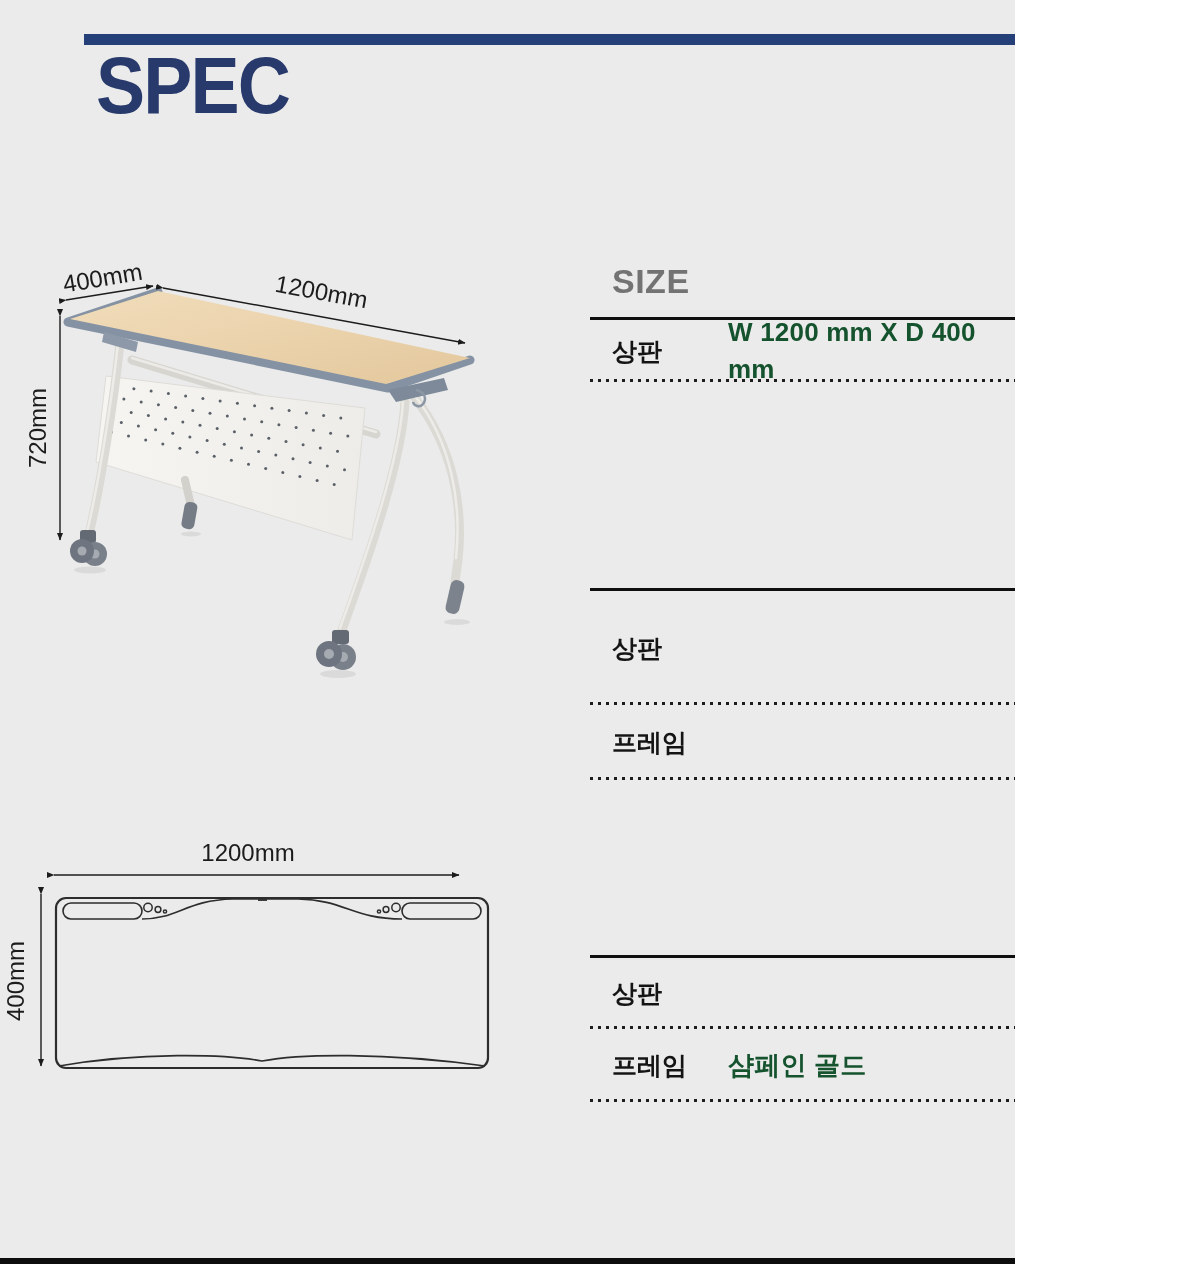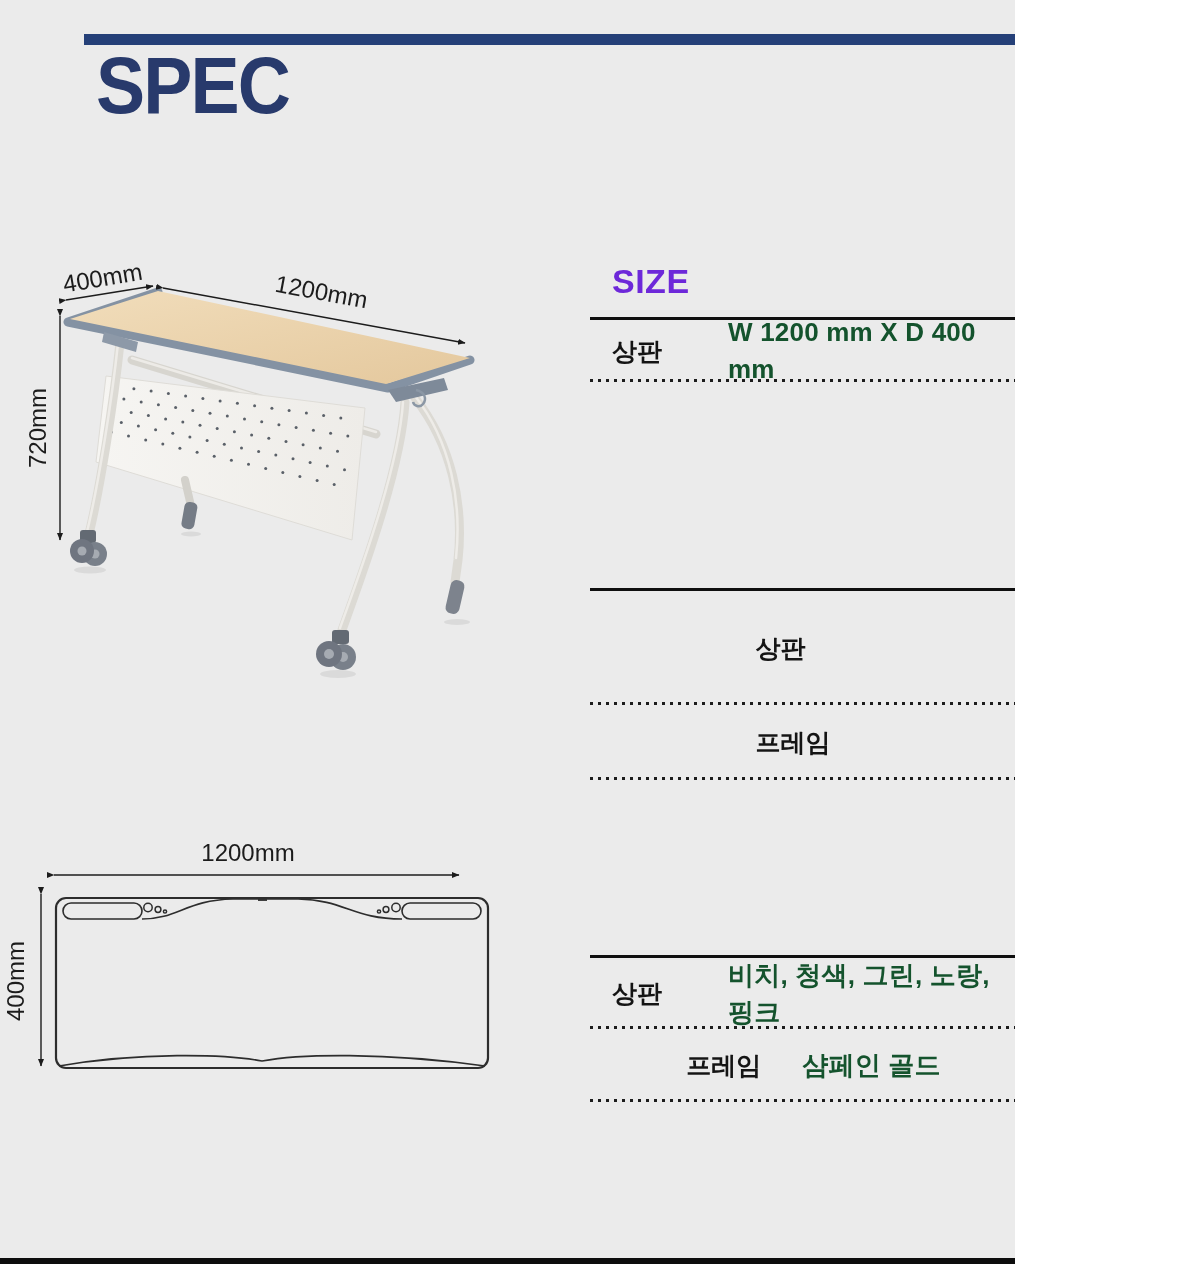--- a/index.html
+++ b/index.html
@@ -6,23 +6,23 @@
   body{font-family:"Liberation Sans","DejaVu Sans",sans-serif;}
   .page{position:relative;width:1015px;height:1264px;background:#ebebeb;overflow:hidden;}
 
   
   .top-bar{position:absolute;left:84px;right:0;top:34px;height:11px;background:#254078;}
   .spec-title{position:absolute;left:96px;top:44px;margin:0;font-size:80px;line-height:84px;
     font-weight:bold;color:#283a6c;letter-spacing:-2px;transform:scaleX(.92);transform-origin:left;}
 
   
   .section{position:absolute;left:590px;right:0;}
-  .section h2{margin:0 0 0 22px;font-size:34px;line-height:38px;font-weight:600;color:#6d28d9;letter-spacing:.5px;}
+  .section h2{margin:0 0 0 22px;font-size:34px;line-height:38px;font-weight:600;color:#737373;letter-spacing:.5px;}
   .rule{height:3px;background:#0f0f0f;margin-top:17px;}
-  .row{position:relative;display:flex;align-items:center;padding-left:22px;box-sizing:border-box;justify-content:center;}
+  .row{position:relative;display:flex;align-items:center;padding-left:22px;box-sizing:border-box;}
   .row::after{content:"";position:absolute;left:0;right:0;bottom:0;height:3px;
     background:repeating-linear-gradient(90deg,#1c1c1c 0 3px,transparent 3px 8px);}
   .lbl{width:116px;flex:0 0 116px;font-size:25px;font-weight:bold;color:#141414;}
   .val{font-size:26px;color:#14532d;white-space:pre-line;line-height:37px;letter-spacing:.2px;font-weight:bold;}
   .h62{height:62px}.h70{height:70px}.h114{height:114px}.h75{height:75px}.h71{height:71px}.h73{height:73px}
 
   .bottom-bar{position:absolute;left:0;right:0;bottom:0;height:6px;background:#0d0d0d;}
 
   svg text{font-family:"Liberation Sans","DejaVu Sans",sans-serif;fill:#1c1c1c;}
 </style>
@@ -234,21 +234,20 @@
     </div>
     <div class="row h75">
       <span class="lbl">프레임</span>
     </div>
   </section>
 
   <section class="section" style="top:938px">
     <div class="rule"></div>
     <div class="row h71">
       <span class="lbl">상판</span>
-      <span class="val">비치, 청색, 그린, 노랑, 핑크</span>
     </div>
     <div class="row h73">
       <span class="lbl">프레임</span>
       <span class="val">샴페인 골드</span>
     </div>
   </section>
 
   <div class="bottom-bar"></div>
 </div>
 

